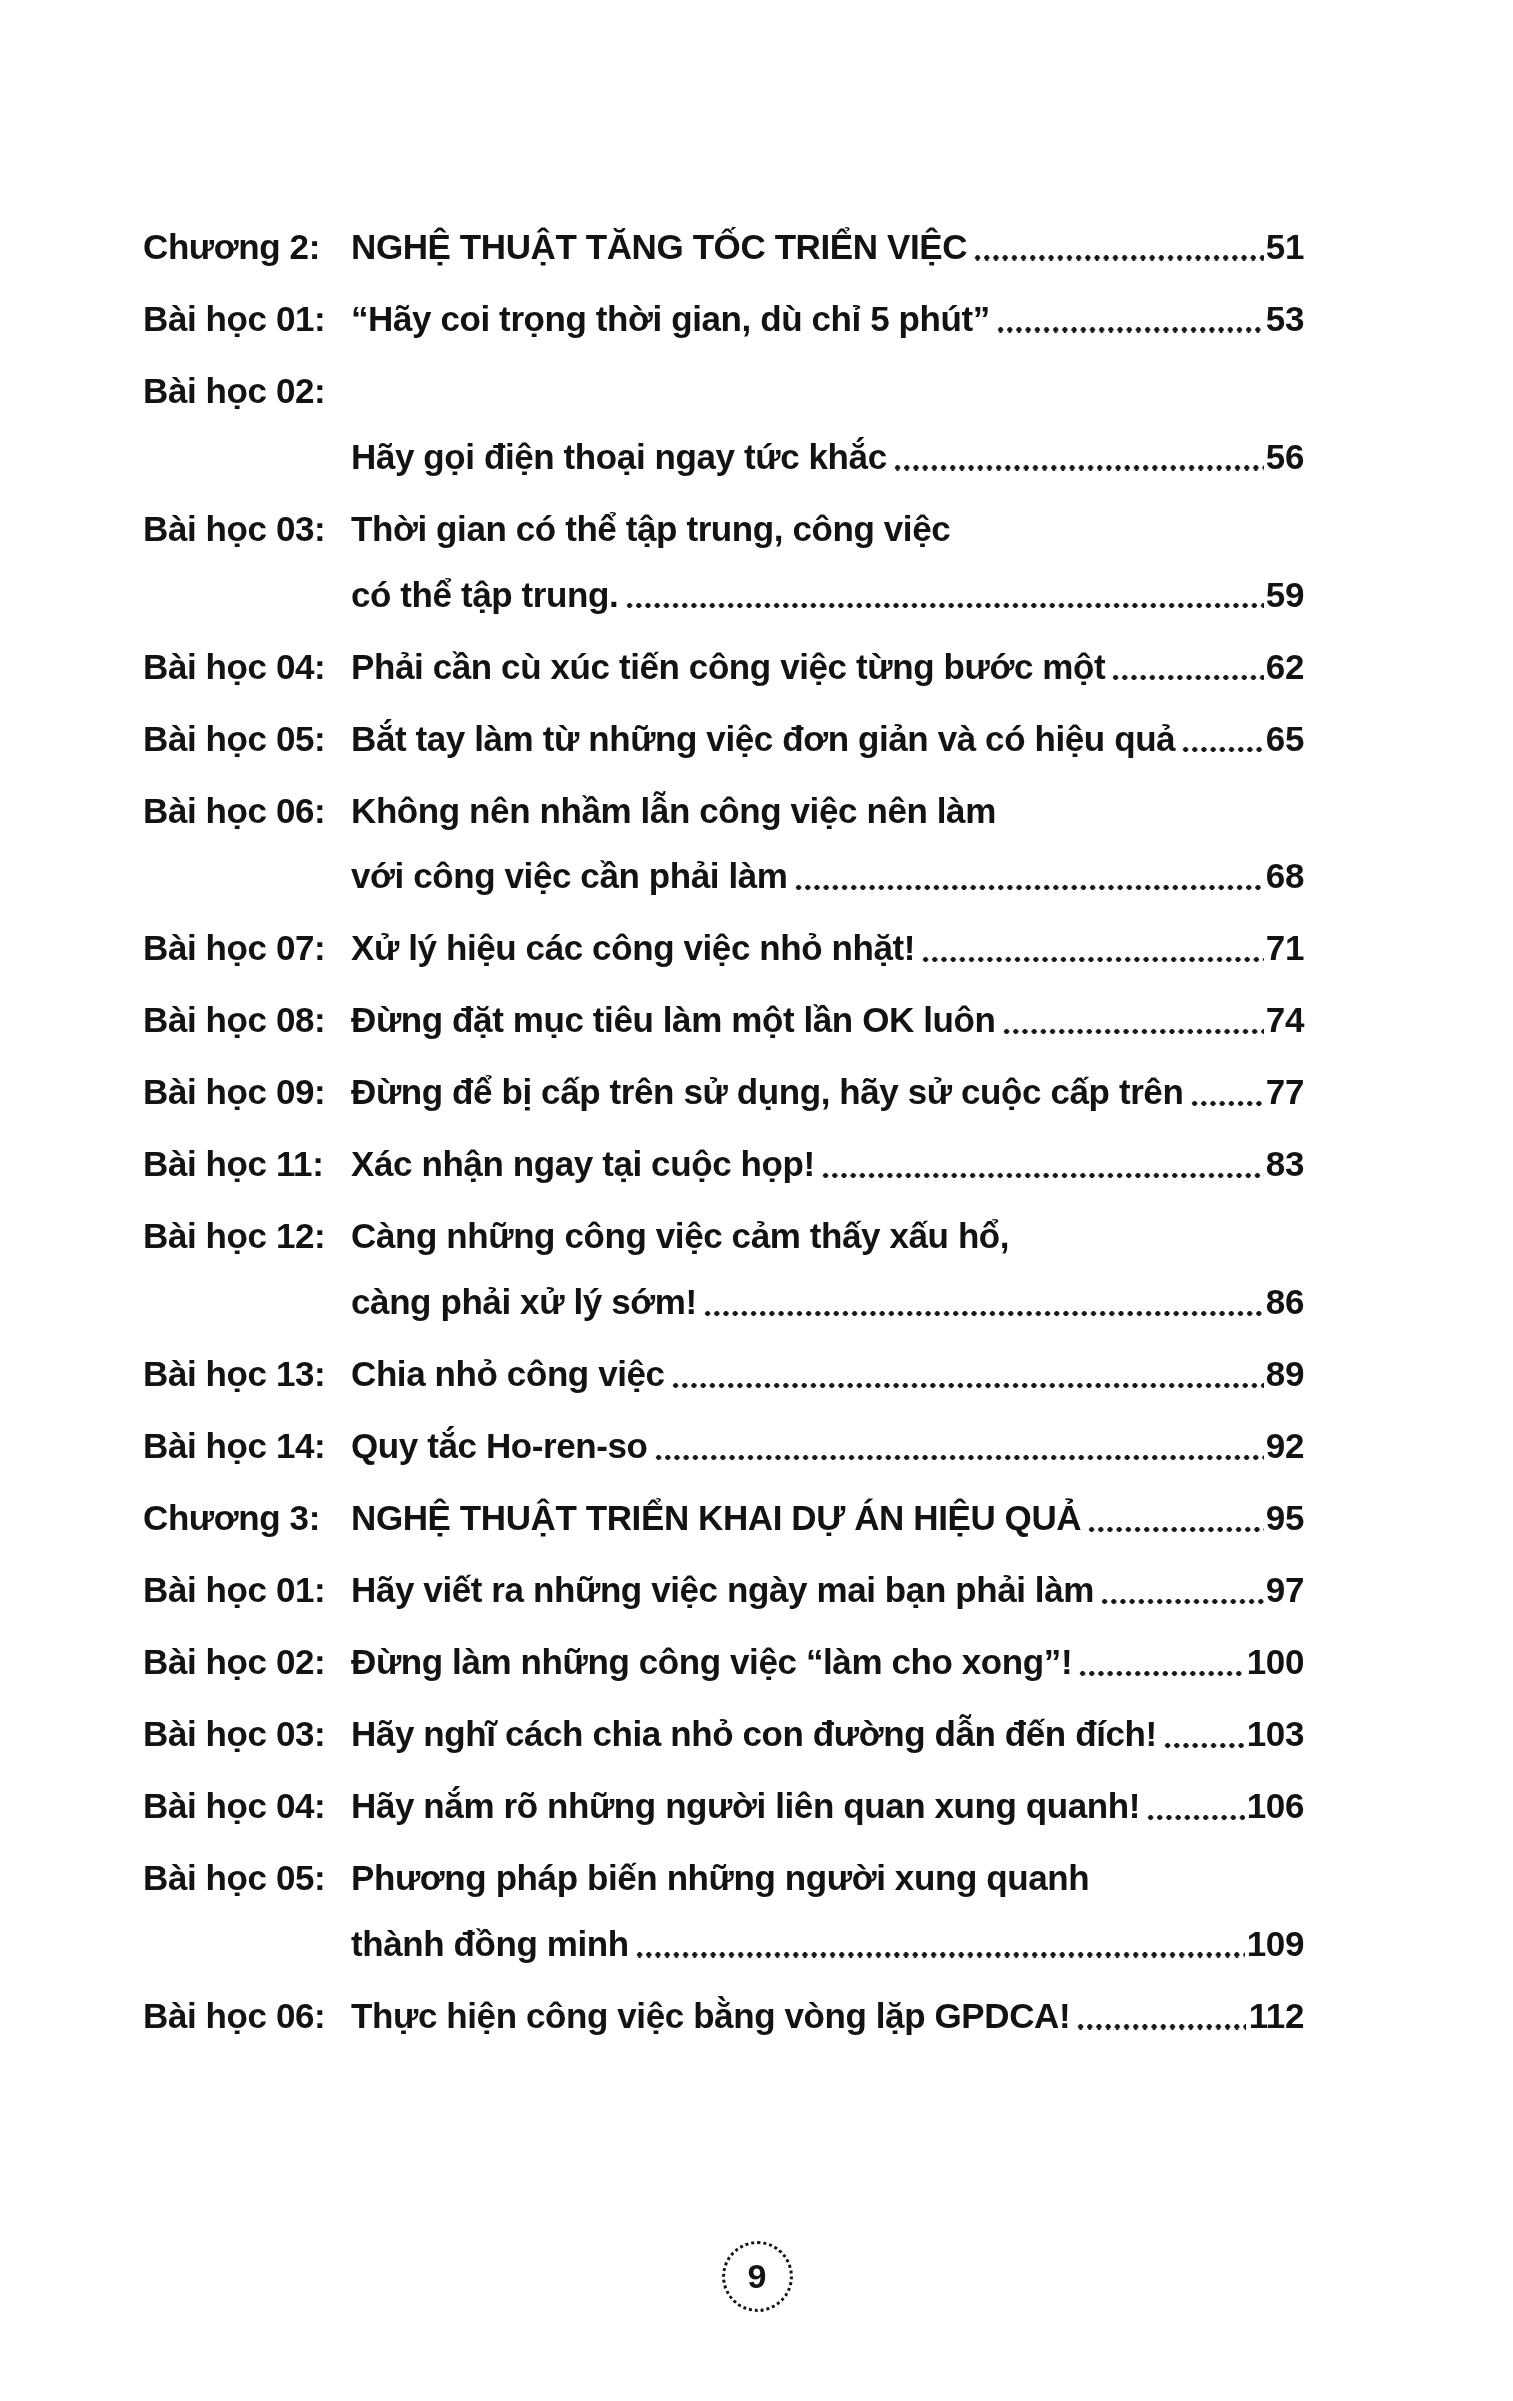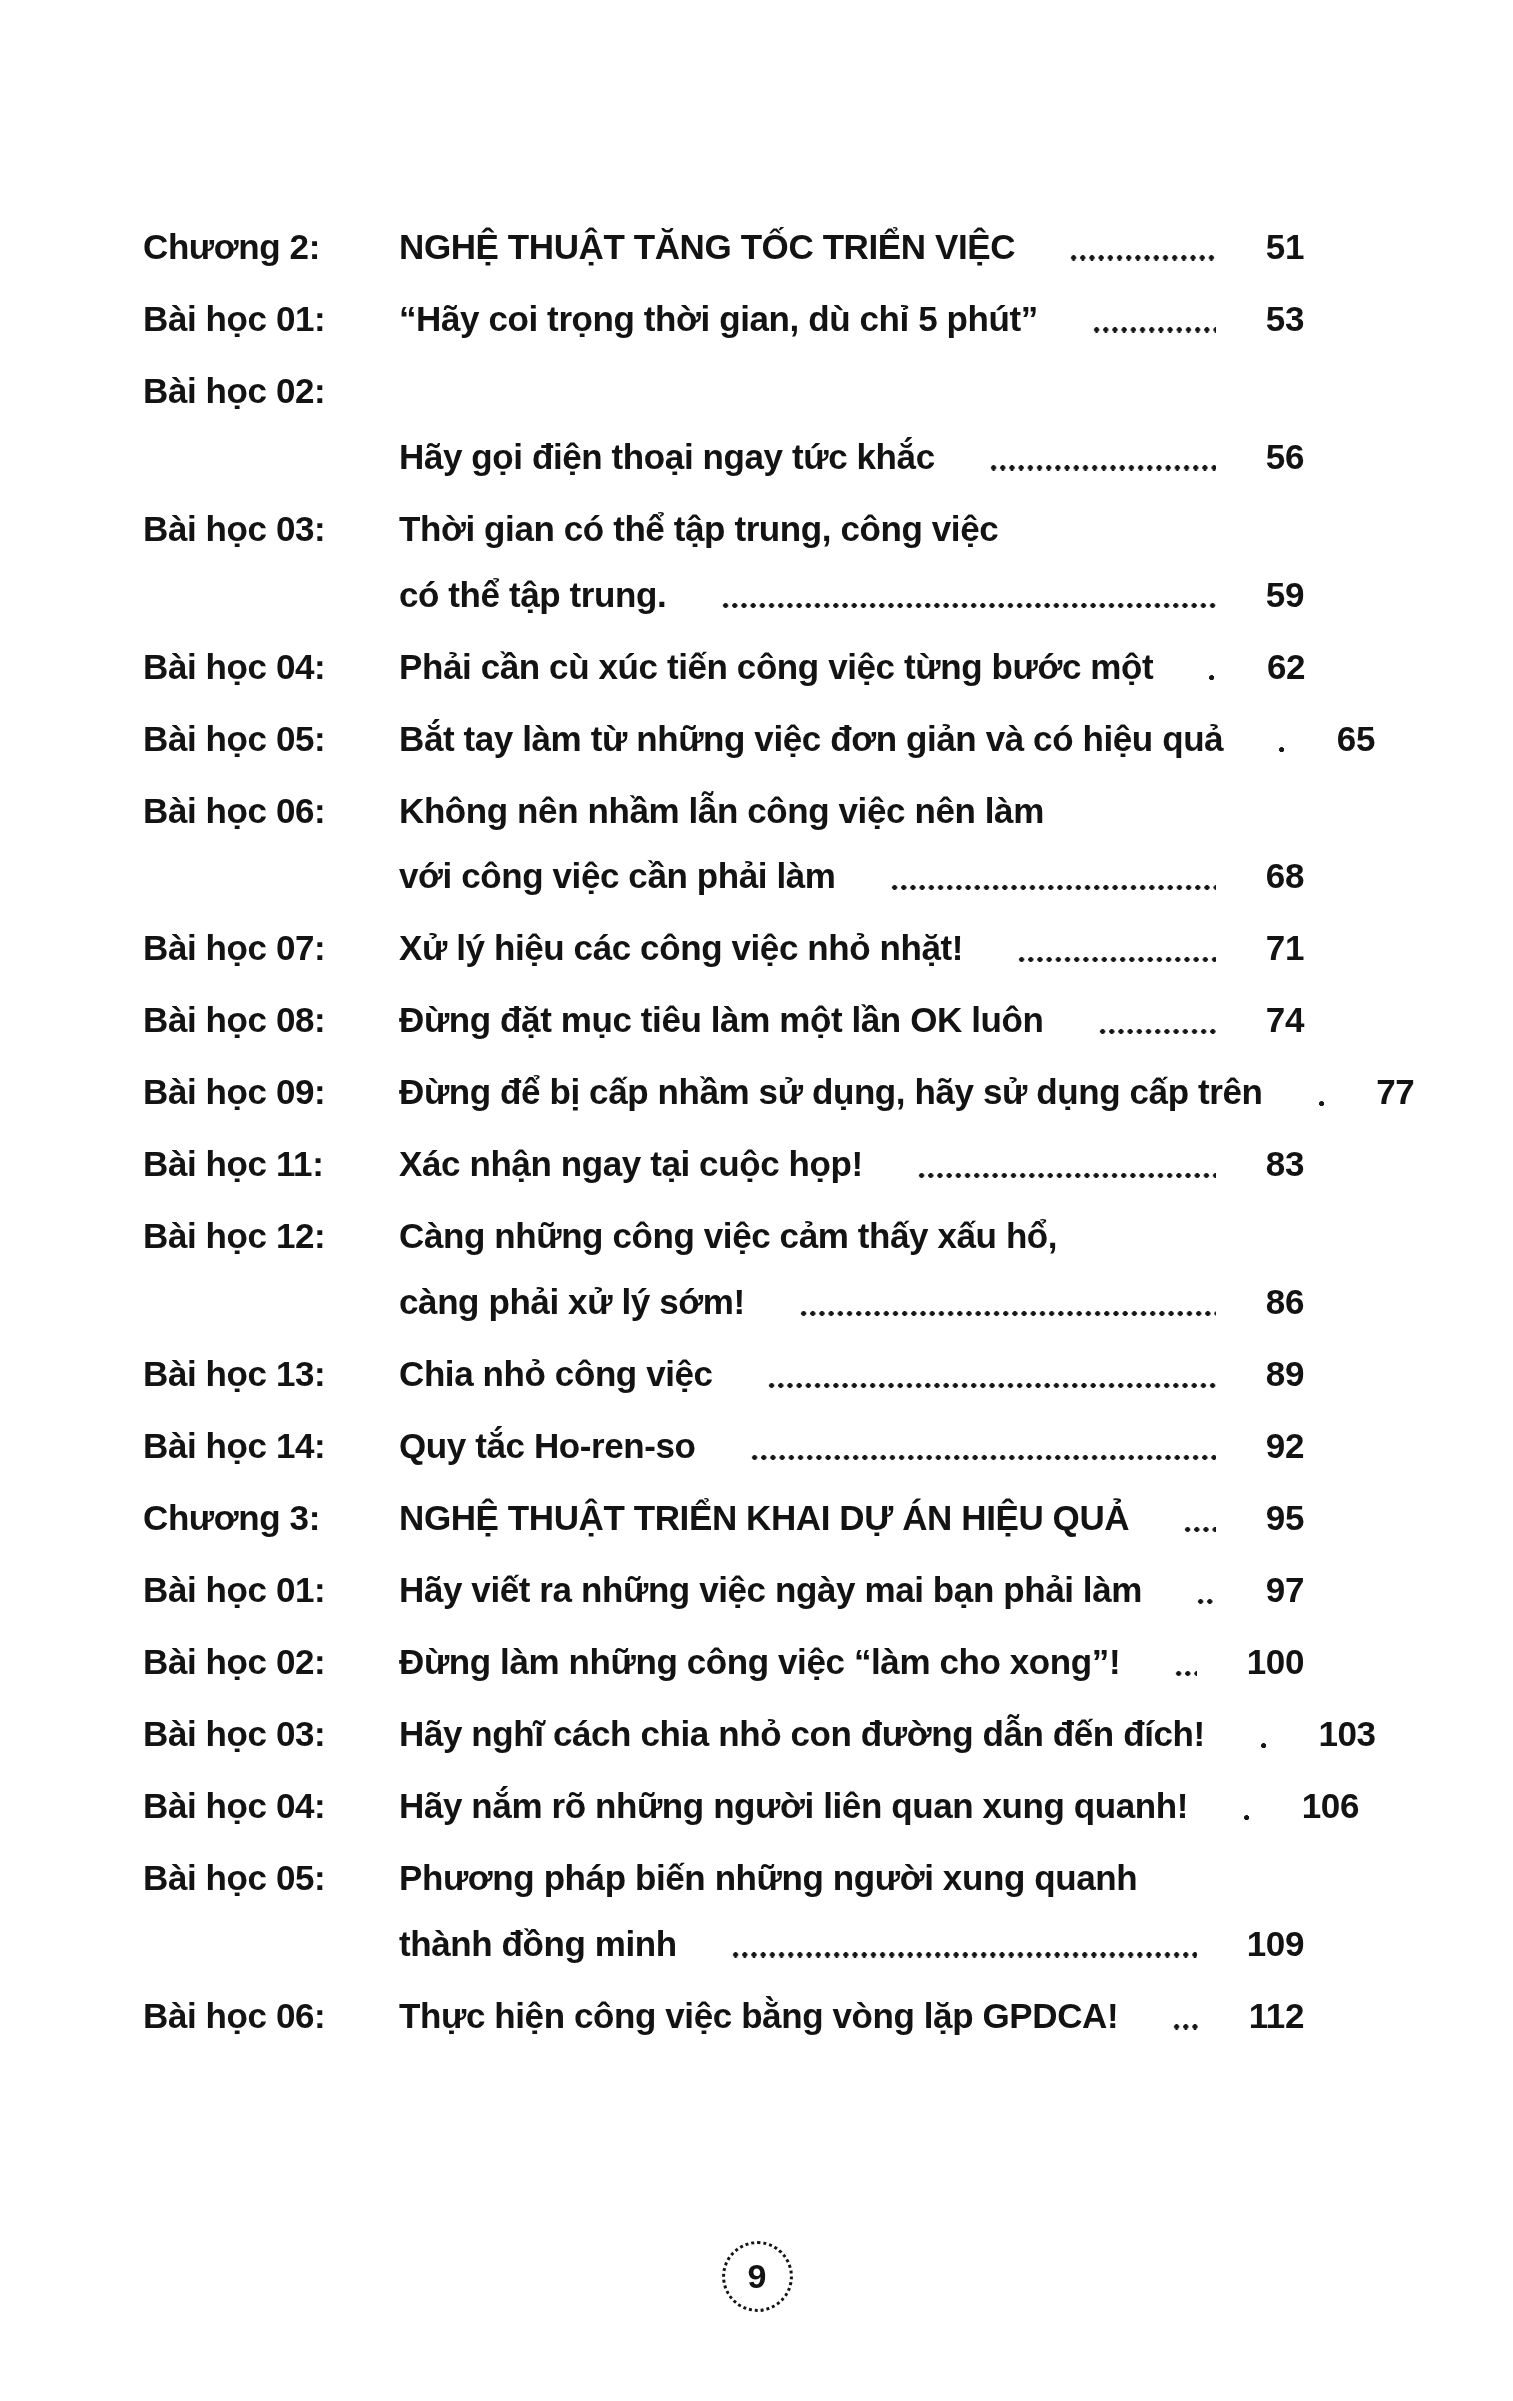--- a/index.html
+++ b/index.html
@@ -24,21 +24,20 @@
   }
   .row {
     display: flex;
     align-items: center;
     font-size: 35px;
     font-weight: 700;
     letter-spacing: -0.4px;
     line-height: 40px;
     margin-bottom: 32px;
     white-space: nowrap;
-    gap: 48px;
   }
   .row.cont {
     margin-top: -6.2px;
   }
   .row.chapter:not(:first-child) {
     margin-top: 25px;
   }
   .row .label {
     flex: 0 0 208px;
   }
@@ -147,21 +146,21 @@
         <span class="pagenum">71</span>
       </div>
       <div class="row lesson">
         <span class="label">Bài học 08:</span>
         <span class="title">Đừng đặt mục tiêu làm một lần OK luôn</span>
         <span class="leader"></span>
         <span class="pagenum">74</span>
       </div>
       <div class="row lesson">
         <span class="label">Bài học 09:</span>
-        <span class="title">Đừng để bị cấp nhầm sử dụng, hãy sử dụng cấp trên</span>
+        <span class="title">Đừng để bị cấp trên sử dụng, hãy sử cuộc cấp trên</span>
         <span class="leader"></span>
         <span class="pagenum">77</span>
       </div>
       <div class="row lesson">
         <span class="label">Bài học 11:</span>
         <span class="title">Xác nhận ngay tại cuộc họp!</span>
         <span class="leader"></span>
         <span class="pagenum">83</span>
       </div>
       <div class="row lesson">

